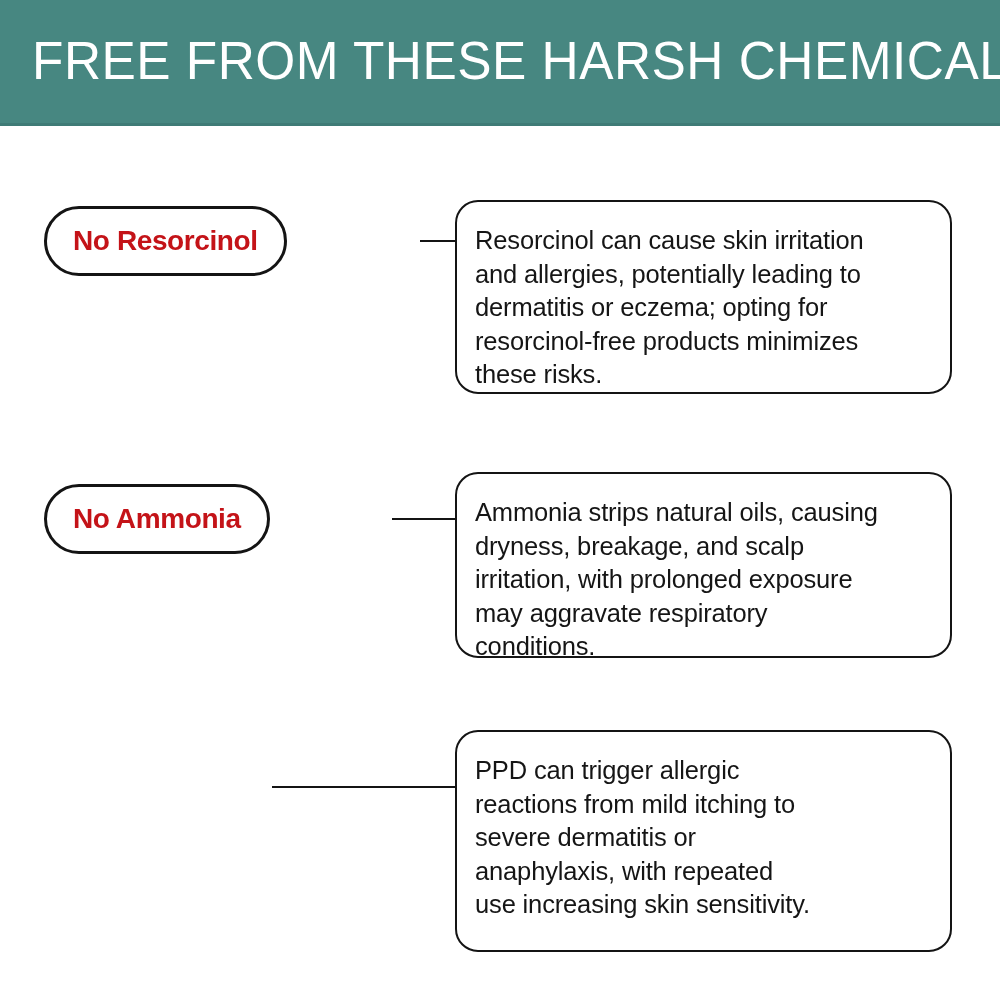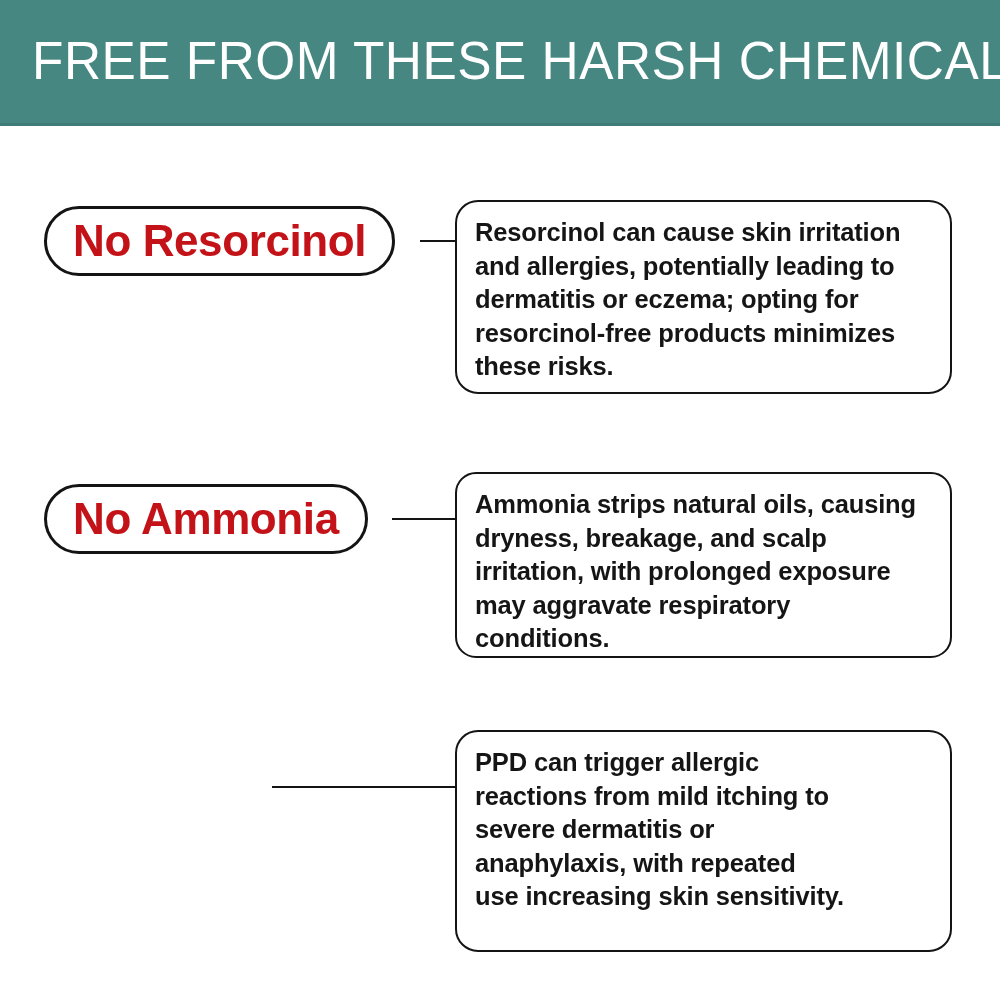--- a/index.html
+++ b/index.html
@@ -64,21 +64,21 @@
     align-items: center;
     justify-content: center;
     padding: 0 26px;
   }
   #row-0 .pill { top: 10px; }
   #row-1 .pill { top: 16px; }
   #row-2 .pill { top: 26px; }
 
   .pill-text {
     color: #C41318;
-    font-size: 44px;
+    font-size: 28px;
     font-weight: bold;
     letter-spacing: -0.4px;
     line-height: 44px;
     white-space: nowrap;
   }
 
   
   .connector {
     position: absolute;
     height: 0;
@@ -93,30 +93,31 @@
     position: absolute;
     left: 455px;
     width: 497px;
     box-sizing: border-box;
     background: #ffffff;
     border: 2.5px solid #141414;
     border-radius: 23px;
     padding: 14px 22px 14px 18px;
   }
   #row-0 .desc-box { top: 4px;  height: 194px; }
-  #row-1 .desc-box { top: 4px;  height: 186px; border-radius: 21px; }
+  #row-1 .desc-box { top: 4px;  height: 186px; }
   #row-2 .desc-box { top: 4px;  height: 222px; }
 
   .desc-text {
     color: #151515;
     font-size: 25.5px;
     line-height: 33.5px;
-    font-weight: 700;
+    font-weight: 400;
     letter-spacing: -0.15px;
     white-space: pre-line;
+    margin-top: 8px;
   }
 </style>
 </head>
 <body>
 
 <div class="banner">
   <div class="banner-title">FREE FROM THESE HARSH CHEMICALS</div>
 </div>
 
 <div class="row" id="row-0">

